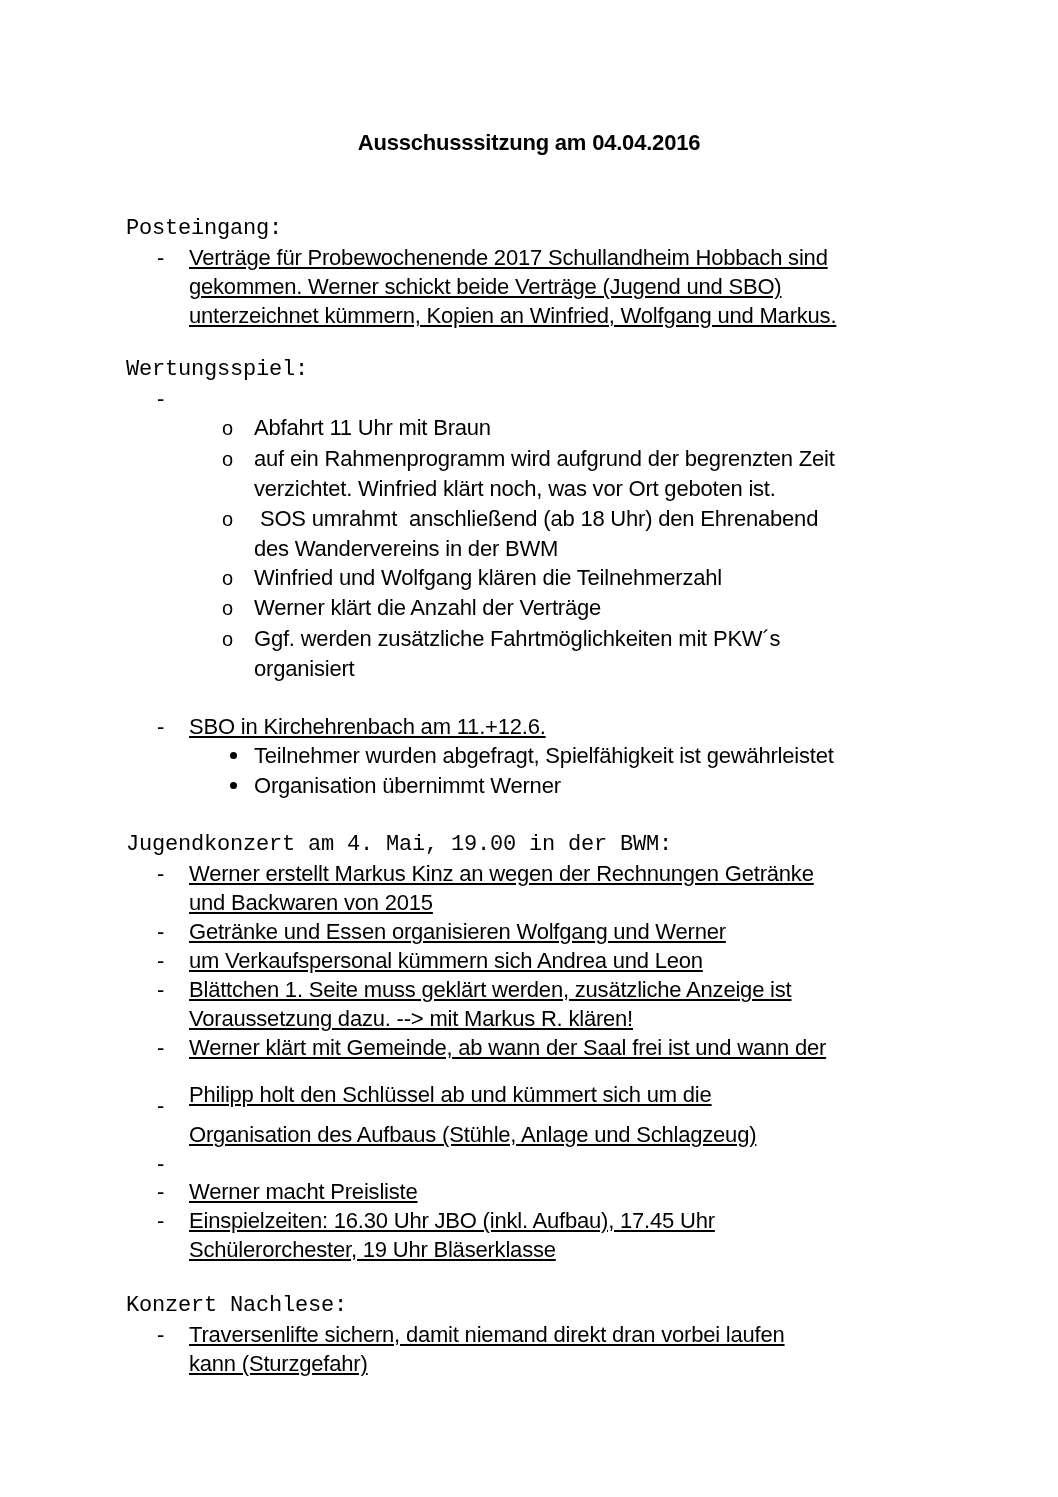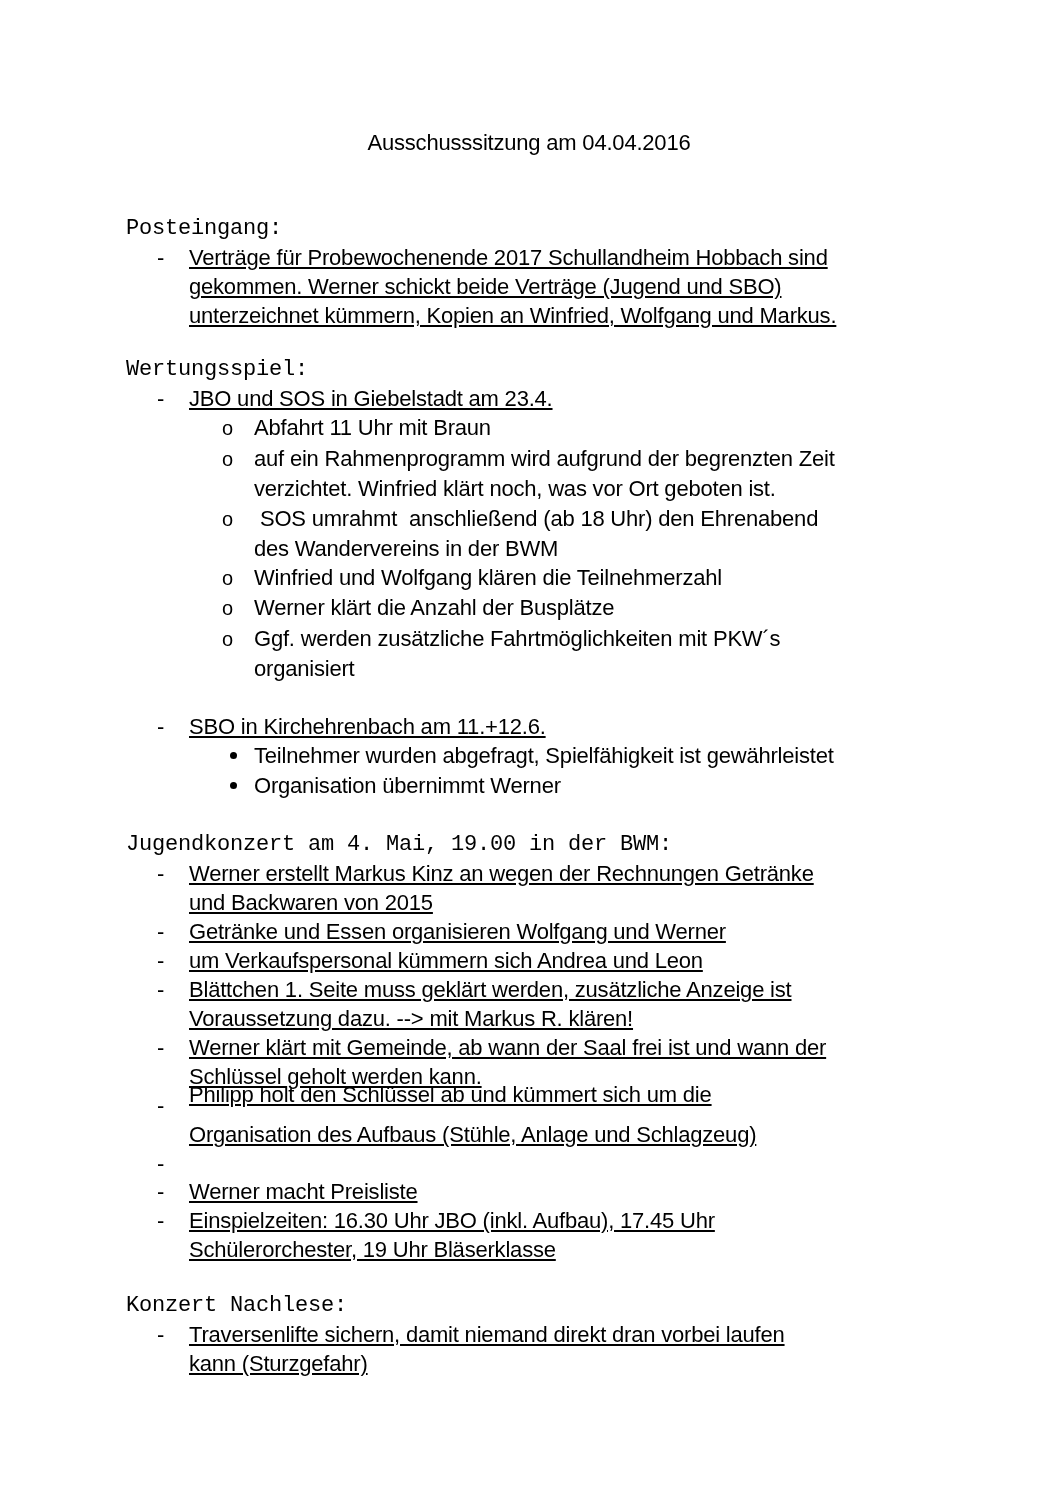--- a/index.html
+++ b/index.html
@@ -31,21 +31,21 @@
       letter-spacing: -0.2px;
     }
     .title {
       position: absolute;
       left: 0;
       width: 1058px;
       text-align: center;
       top: 128px;
       font-size: 22px;
       line-height: 29px;
-      font-weight: normal;
+      font-weight: bold;
       letter-spacing: -0.2px;
     }
     .marker {
       position: absolute;
       font-size: 22px;
       line-height: 29px;
     }
     .dash { left: 157px; }
     .circ { left: 222px; font-size: 20px; }
     .dot {
@@ -68,38 +68,37 @@
   <div class="title">Ausschusssitzung am 04.04.2016</div>
 
   <div class="line l0" style="top:214px">Posteingang:</div>
   <span class="marker dash" style="top:243px">-</span>
   <div class="line l1" style="top:243px">Verträge für Probewochenende 2017 Schullandheim Hobbach sind</div>
   <div class="line l1" style="top:272px">gekommen. Werner schickt beide Verträge (Jugend und SBO)</div>
   <div class="line l1" style="top:301px">unterzeichnet kümmern, Kopien an Winfried, Wolfgang und Markus.</div>
 
   <div class="line l0" style="top:355px">Wertungsspiel:</div>
   <span class="marker dash" style="top:384px">-</span>
-  <div class="line l1" style="top:384px">JBO und SOS in Giebelstadt am 23.4.</div>
 
   <span class="marker circ" style="top:414px">o</span>
   <div class="line l2" style="top:413px">Abfahrt 11 Uhr mit Braun</div>
 
   <span class="marker circ" style="top:445px">o</span>
   <div class="line l2" style="top:444px">auf ein Rahmenprogramm wird aufgrund der begrenzten Zeit</div>
   <div class="line l2" style="top:474px">verzichtet. Winfried klärt noch, was vor Ort geboten ist.</div>
 
   <span class="marker circ" style="top:505px">o</span>
   <div class="line l2" style="top:504px; white-space:pre"> SOS umrahmt  anschließend (ab 18 Uhr) den Ehrenabend</div>
   <div class="line l2" style="top:534px">des Wandervereins in der BWM</div>
 
   <span class="marker circ" style="top:564px">o</span>
   <div class="line l2" style="top:563px">Winfried und Wolfgang klären die Teilnehmerzahl</div>
 
   <span class="marker circ" style="top:594px">o</span>
-  <div class="line l2" style="top:593px">Werner klärt die Anzahl der Busplätze</div>
+  <div class="line l2" style="top:593px">Werner klärt die Anzahl der Verträge</div>
 
   <span class="marker circ" style="top:625px">o</span>
   <div class="line l2" style="top:624px">Ggf. werden zusätzliche Fahrtmöglichkeiten mit PKW´s</div>
   <div class="line l2" style="top:654px">organisiert</div>
 
   <span class="marker dash" style="top:712px">-</span>
   <div class="line l1" style="top:712px">SBO in Kirchehrenbach am 11.+12.6.</div>
 
   <span class="dot" style="top:752px"></span>
   <div class="line l2" style="top:741px">Teilnehmer wurden abgefragt, Spielfähigkeit ist gewährleistet</div>
@@ -118,21 +117,20 @@
 
   <span class="marker dash" style="top:946px">-</span>
   <div class="line l1" style="top:946px">um Verkaufspersonal kümmern sich Andrea und Leon</div>
 
   <span class="marker dash" style="top:975px">-</span>
   <div class="line l1" style="top:975px">Blättchen 1. Seite muss geklärt werden, zusätzliche Anzeige ist</div>
   <div class="line l1" style="top:1004px">Voraussetzung dazu. --&gt; mit Markus R. klären!</div>
 
   <span class="marker dash" style="top:1033px">-</span>
   <div class="line l1" style="top:1033px">Werner klärt mit Gemeinde, ab wann der Saal frei ist und wann der</div>
-  <div class="line l1" style="top:1062px">Schlüssel geholt werden kann.</div>
 
   <span class="marker dash" style="top:1091px">-</span>
   <div class="line l1" style="top:1080px">Philipp holt den Schlüssel ab und kümmert sich um die</div>
   <div class="line l1" style="top:1120px">Organisation des Aufbaus (Stühle, Anlage und Schlagzeug)</div>
 
   <span class="marker dash" style="top:1149px">-</span>
 
   <span class="marker dash" style="top:1177px">-</span>
   <div class="line l1" style="top:1177px">Werner macht Preisliste</div>
 

